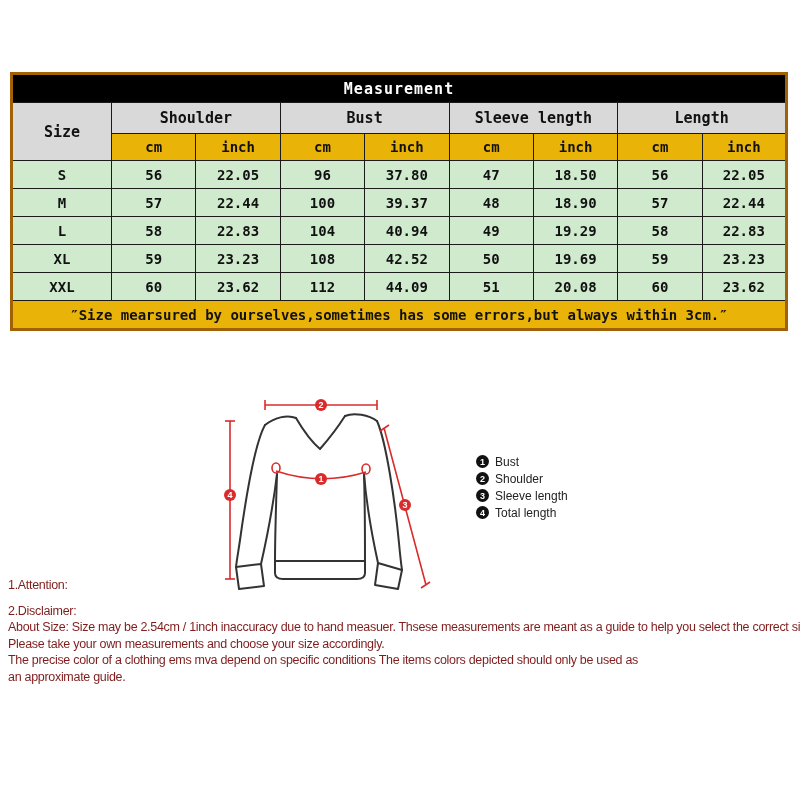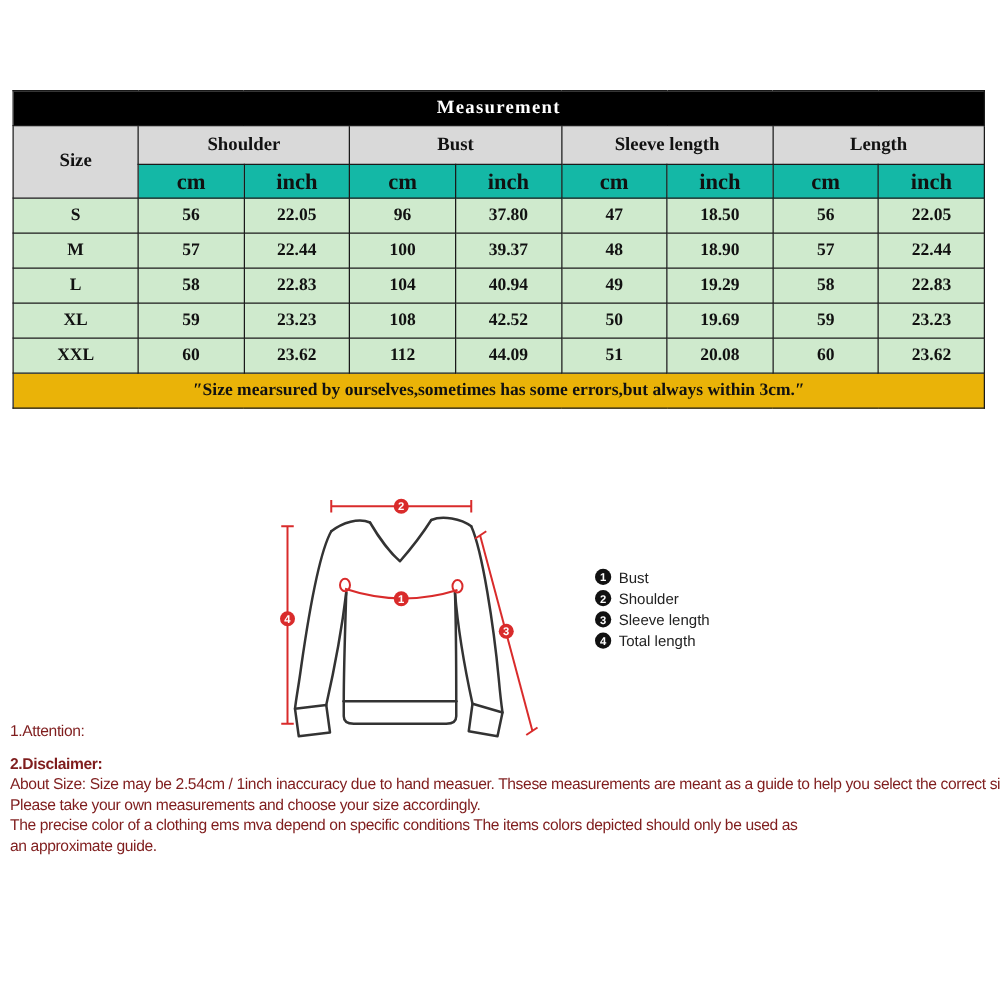--- a/index.html
+++ b/index.html
@@ -5,24 +5,24 @@
   html,body{margin:0;padding:0;}
   body{width:800px;height:800px;overflow:hidden;background:#ffffff;
        font-family:"Liberation Sans", sans-serif;}
   .canvas{position:relative;width:800px;height:800px;background:#ffffff;}
 
   
   .size-table{position:absolute;left:10px;top:72px;width:778px;
     border-collapse:collapse;table-layout:fixed;
     font-family:"DejaVu Sans Mono", monospace;font-weight:bold;color:#111;}
   .size-table td{border:1px solid #1a1a1a;text-align:center;padding:0;}
-  .size-table{border:1px solid #a16207;font-family:Liberation Serif, serif;}
+  .size-table{border:3px solid #a16207;}
   .tt-title{background:#000000;color:#ffffff;height:27px;font-size:15px;letter-spacing:1px;}
   .tt-group td{background:#d9d9d9;height:30px;font-size:15px;}
-  .tt-units td{background:#14b8a6;height:26px;font-size:18px;}
+  .tt-units td{background:#eab308;height:26px;font-size:14px;}
   .tt-row td{background:#cfeacd;height:27px;font-size:14px;}
   .tt-note td{background:#eab308;height:27px;font-size:14px;}
   .size-col{width:100px;}
 
   
   .diagram-svg{position:absolute;left:208px;top:391px;}
   .outline path{fill:none;stroke:#333333;stroke-width:2;stroke-linecap:round;stroke-linejoin:round;}
   .red line,.red path,.red ellipse{stroke:#d92b2b;stroke-width:1.6;fill:none;}
   .red .marker{fill:#d92b2b;stroke:none;}
   .red text{fill:#ffffff;font-size:9px;font-weight:bold;font-family:"Liberation Sans",sans-serif;text-anchor:middle;}
@@ -31,21 +31,21 @@
   .legend-item{display:flex;align-items:center;height:17px;}
   .lnum{display:inline-flex;width:13px;height:13px;border-radius:50%;background:#111111;
     color:#ffffff;font-size:9px;font-weight:bold;align-items:center;justify-content:center;
     margin-right:6px;flex:0 0 13px;}
   .llabel{font-size:12px;color:#222;}
 
   
   .notes{position:absolute;left:8px;top:577px;width:790px;color:#7f1d1d;
     font-size:12.5px;letter-spacing:-0.3px;line-height:16.5px;}
   .notes p{margin:0;white-space:nowrap;}
-  .notes .sec{margin-top:9px;font-weight:bold;}
+  .notes .sec{margin-top:9px;}
 </style>
 </head>
 <body>
 
 <div class="canvas">
 
   <table class="size-table">
     <colgroup>
       <col class="size-col">
         <col>

